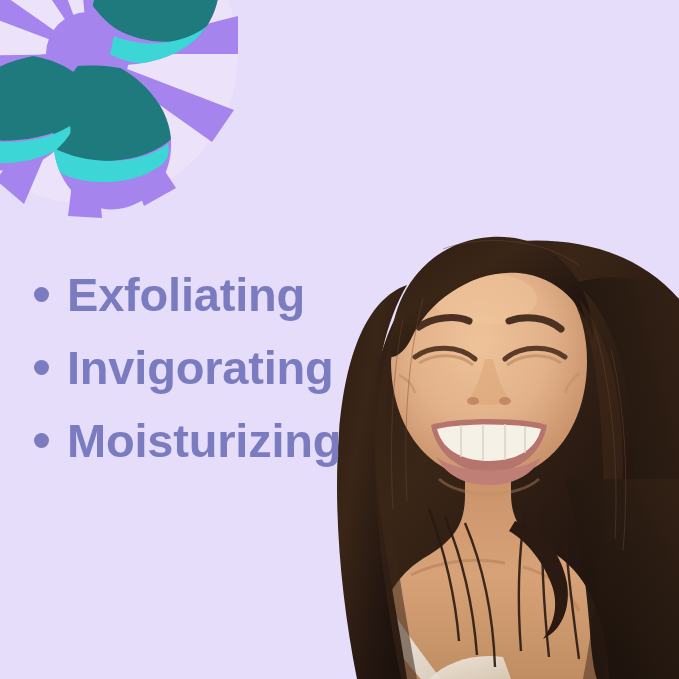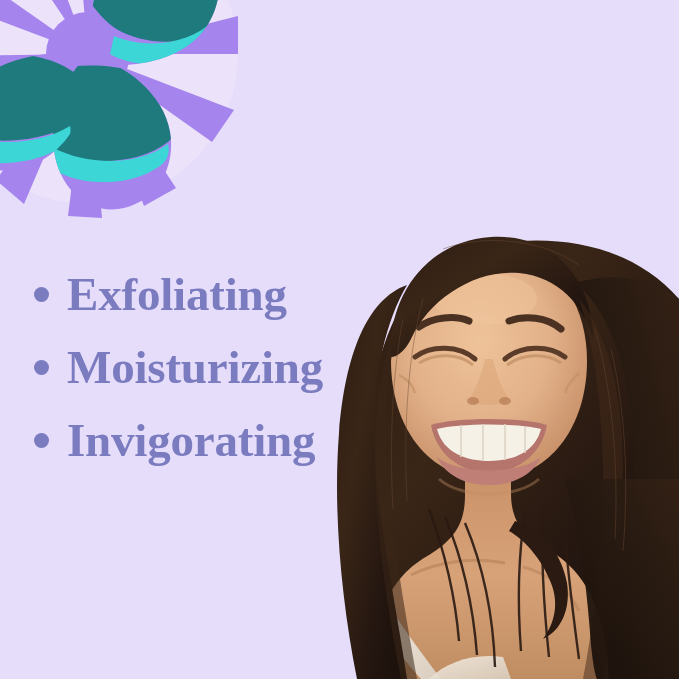--- a/index.html
+++ b/index.html
@@ -41,21 +41,21 @@
   }
   .bullet {
     width: 15px;
     height: 15px;
     border-radius: 50%;
     background: #7b7cc0;
     flex: 0 0 auto;
     margin-right: 18px;
   }
   .benefit-label {
-    font-family: Liberation Serif, serif;
+    font-family: Liberation Sans, sans-serif;
     font-weight: bold;
     font-size: 47px;
     line-height: 1;
     color: #7b7cc0;
     letter-spacing: -0.2px;
     white-space: nowrap;
   }
 
   
   #model {
@@ -144,26 +144,26 @@
 
   <div id="benefits">
 
     <div class="benefit-row">
       <span class="bullet"></span>
       <span class="benefit-label">Exfoliating</span>
     </div>
 
     <div class="benefit-row">
       <span class="bullet"></span>
-      <span class="benefit-label">Moisturizing</span>
+      <span class="benefit-label">Invigorating</span>
     </div>
 
     <div class="benefit-row">
       <span class="bullet"></span>
-      <span class="benefit-label">Invigorating</span>
+      <span class="benefit-label">Moisturizing</span>
     </div>
 
   </div>
 
   <div id="model">
     <svg viewBox="0 0 400 500" width="400" height="500" xmlns="http://www.w3.org/2000/svg">
       <defs>
         <radialGradient id="faceGrad" cx="45%" cy="40%" r="62%">
           <stop offset="0%" stop-color="#efc39a"></stop>
           <stop offset="58%" stop-color="#e2b189"></stop>

